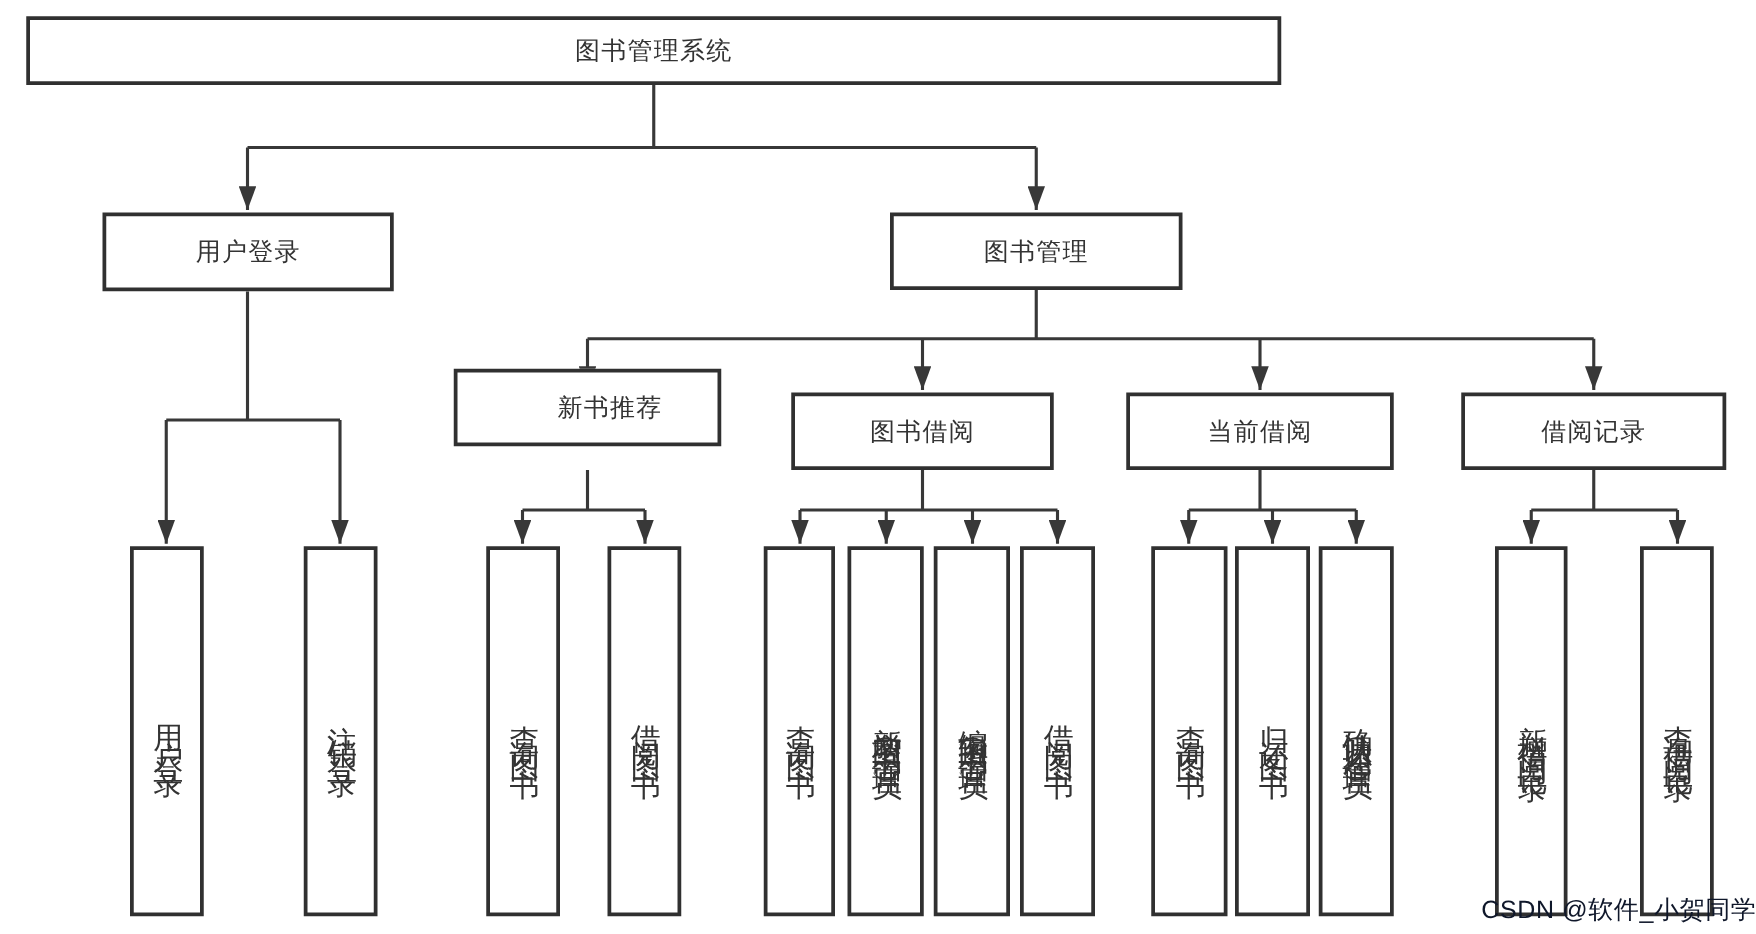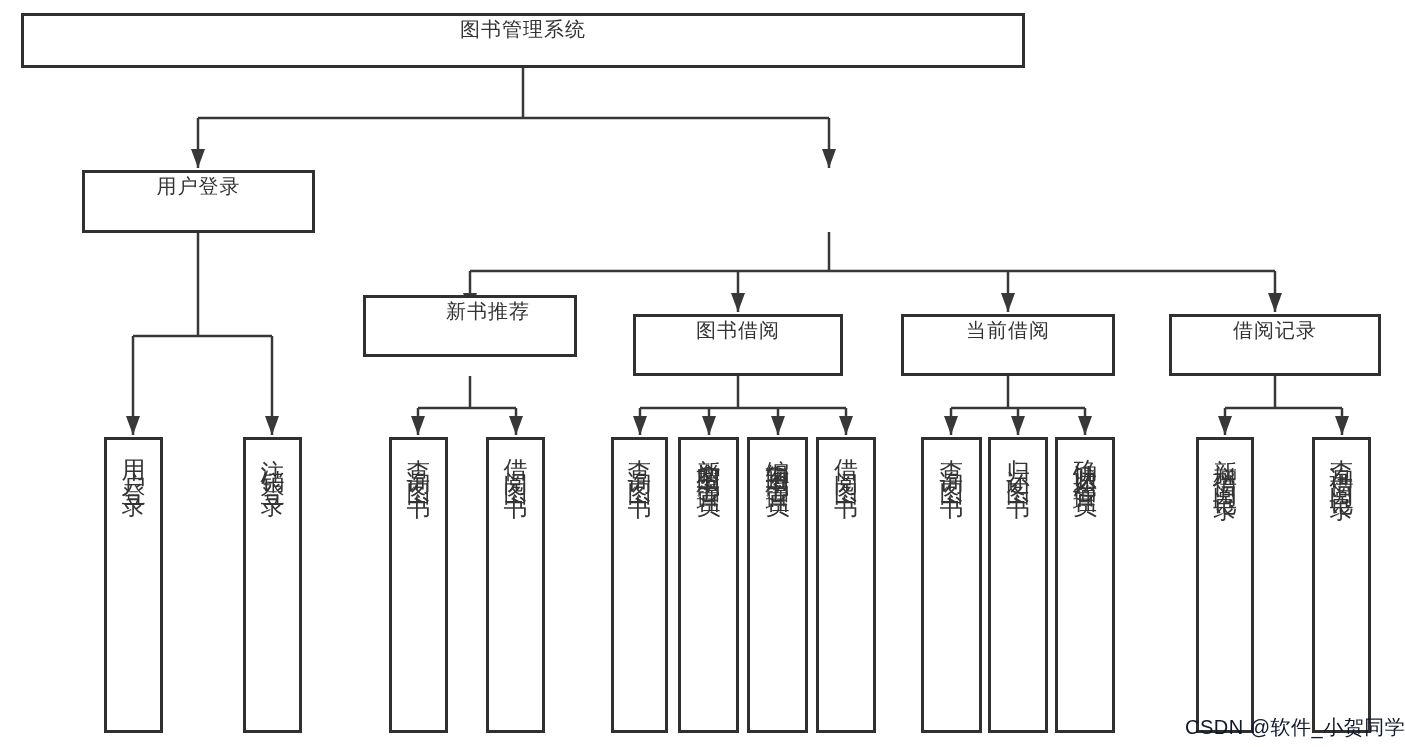--- a/index.html
+++ b/index.html
@@ -3,21 +3,21 @@
 <meta charset="utf-8">
 <style>
   html,body{margin:0;padding:0;background:#ffffff;}
   #stage{
     position:relative;width:1405px;height:747px;background:#ffffff;overflow:hidden;
     font-family:"Liberation Sans","DejaVu Sans",sans-serif;color:#333333;
   }
   #wires{position:absolute;left:0;top:0;width:1405px;height:747px;}
   .box{
     position:absolute;box-sizing:border-box;border:3px solid #303030;background:#ffffff;
-    display:flex;align-items:flex-start;justify-content:center;
+    display:flex;align-items:center;justify-content:center;
   }
   .hlabel{font-size:20px;letter-spacing:1px;white-space:nowrap;}
   .vlabel{
     writing-mode:vertical-rl;text-orientation:mixed;font-size:24px;line-height:1;
     white-space:nowrap;
   }
   .ls4{letter-spacing:12px;}
   .ls6{letter-spacing:8px;}
   .ls9{letter-spacing:5px;}
   
@@ -108,20 +108,23 @@
     </g>
   </svg>
 
   <div class="box n-root">
     <span class="hlabel">图书管理系统</span>
   </div>
 
   <div class="box n-l2a">
     <span class="hlabel">用户登录</span>
   </div>
+  <div class="box n-l2b">
+    <span class="hlabel">图书管理</span>
+  </div>
 
   <div class="box n-l3a">
     <span class="hlabel">新书推荐</span>
   </div>
   <div class="box n-l3c">
     <span class="hlabel">当前借阅</span>
   </div>
   <div class="box n-l3b">
     <span class="hlabel">图书借阅</span>
   </div>

